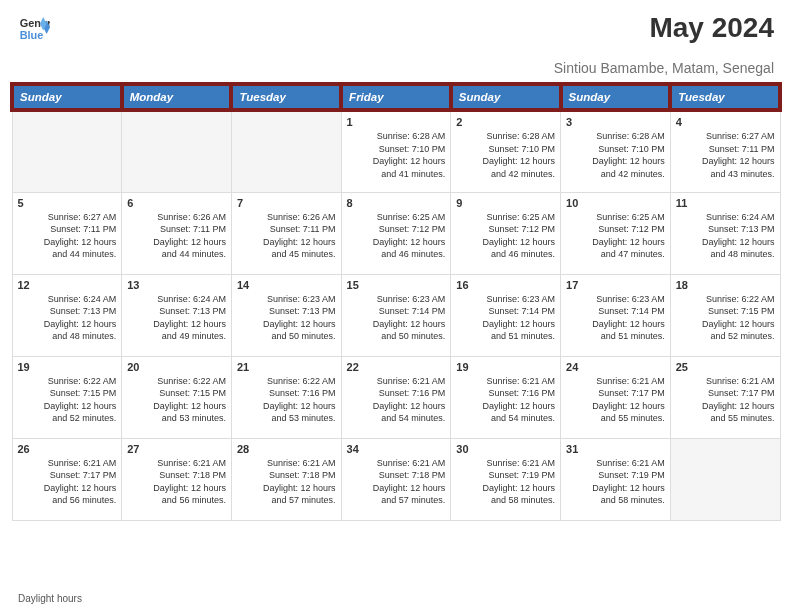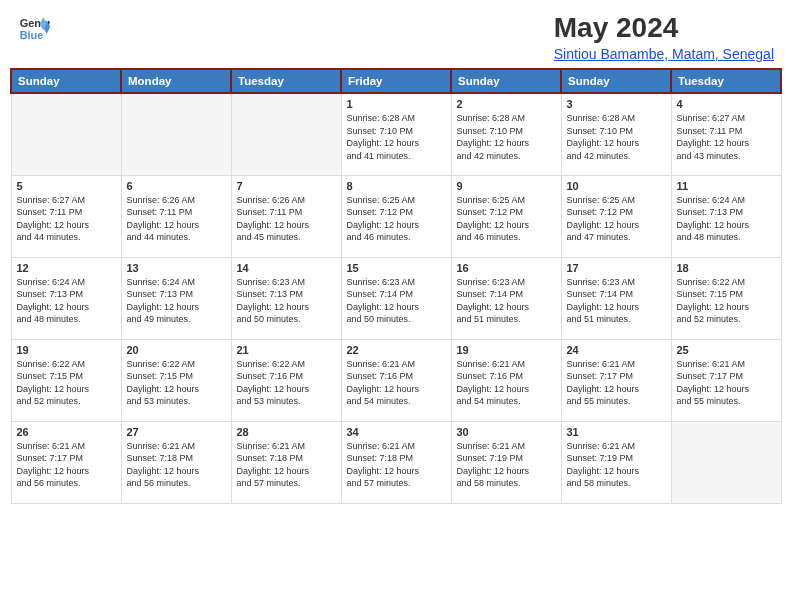--- a/index.html
+++ b/index.html
@@ -26,50 +26,50 @@
     .logo {
       display: flex;
       align-items: center;
       gap: 6px;
     }
     .logo-icon {
       width: 32px;
       height: 32px;
     }
     .title-block {
-      text-align: left;
+      text-align: right;
     }
     .main-title {
       font-size: 28px;
       font-weight: bold;
       color: #333;
     }
     .sub-title {
       font-size: 14px;
-      color: #1d4ed8;
-      margin-top: 2px;
-      text-decoration: underline;
+      color: #737373;
+      margin-top: 16px;
     }
     .calendar {
       flex: 1;
       padding: 0 10px 10px 10px;
     }
     table {
       width: 100%;
       border-collapse: collapse;
       table-layout: fixed;
     }
     .day-header {
       background: #3a7abf;
       color: #fff;
       font-size: 11.5px;
       font-weight: bold;
       text-align: left;
       padding: 5px 6px;
-      border: 2px solid #7f1d1d;
+      border: 4px solid #7f1d1d;
+      font-style: italic;
     }
     .day-cell {
       vertical-align: top;
       padding: 4px 5px;
       border: 1px solid #ddd;
       font-size: 9.5px;
       color: #333;
       background: #fff;
       height: 82px;
     }
@@ -79,20 +79,21 @@
     .day-num {
       font-size: 11px;
       font-weight: bold;
       color: #333;
       margin-bottom: 2px;
     }
     .day-info {
       font-size: 9px;
       color: #333;
       line-height: 1.4;
+      text-align: right;
     }
     .footer {
       padding: 4px 18px 8px 18px;
       font-size: 10px;
       color: #555;
       display: flex;
       gap: 20px;
     }
   </style>
 </head>
@@ -263,13 +264,16 @@
             <td class="day-cell">
               <div class="day-num">31</div>
               <div class="day-info">Sunrise: 6:21 AM<br>Sunset: 7:19 PM<br>Daylight: 12 hours<br>and 58 minutes.</div>
             </td>
             <td class="day-cell empty"></td>
           </tr>
         </tbody>
     </table>
   </div>
 
+  <div class="footer">
+    <span>Daylight hours</span>
+  </div>
 </div>
 
 </body></html>

